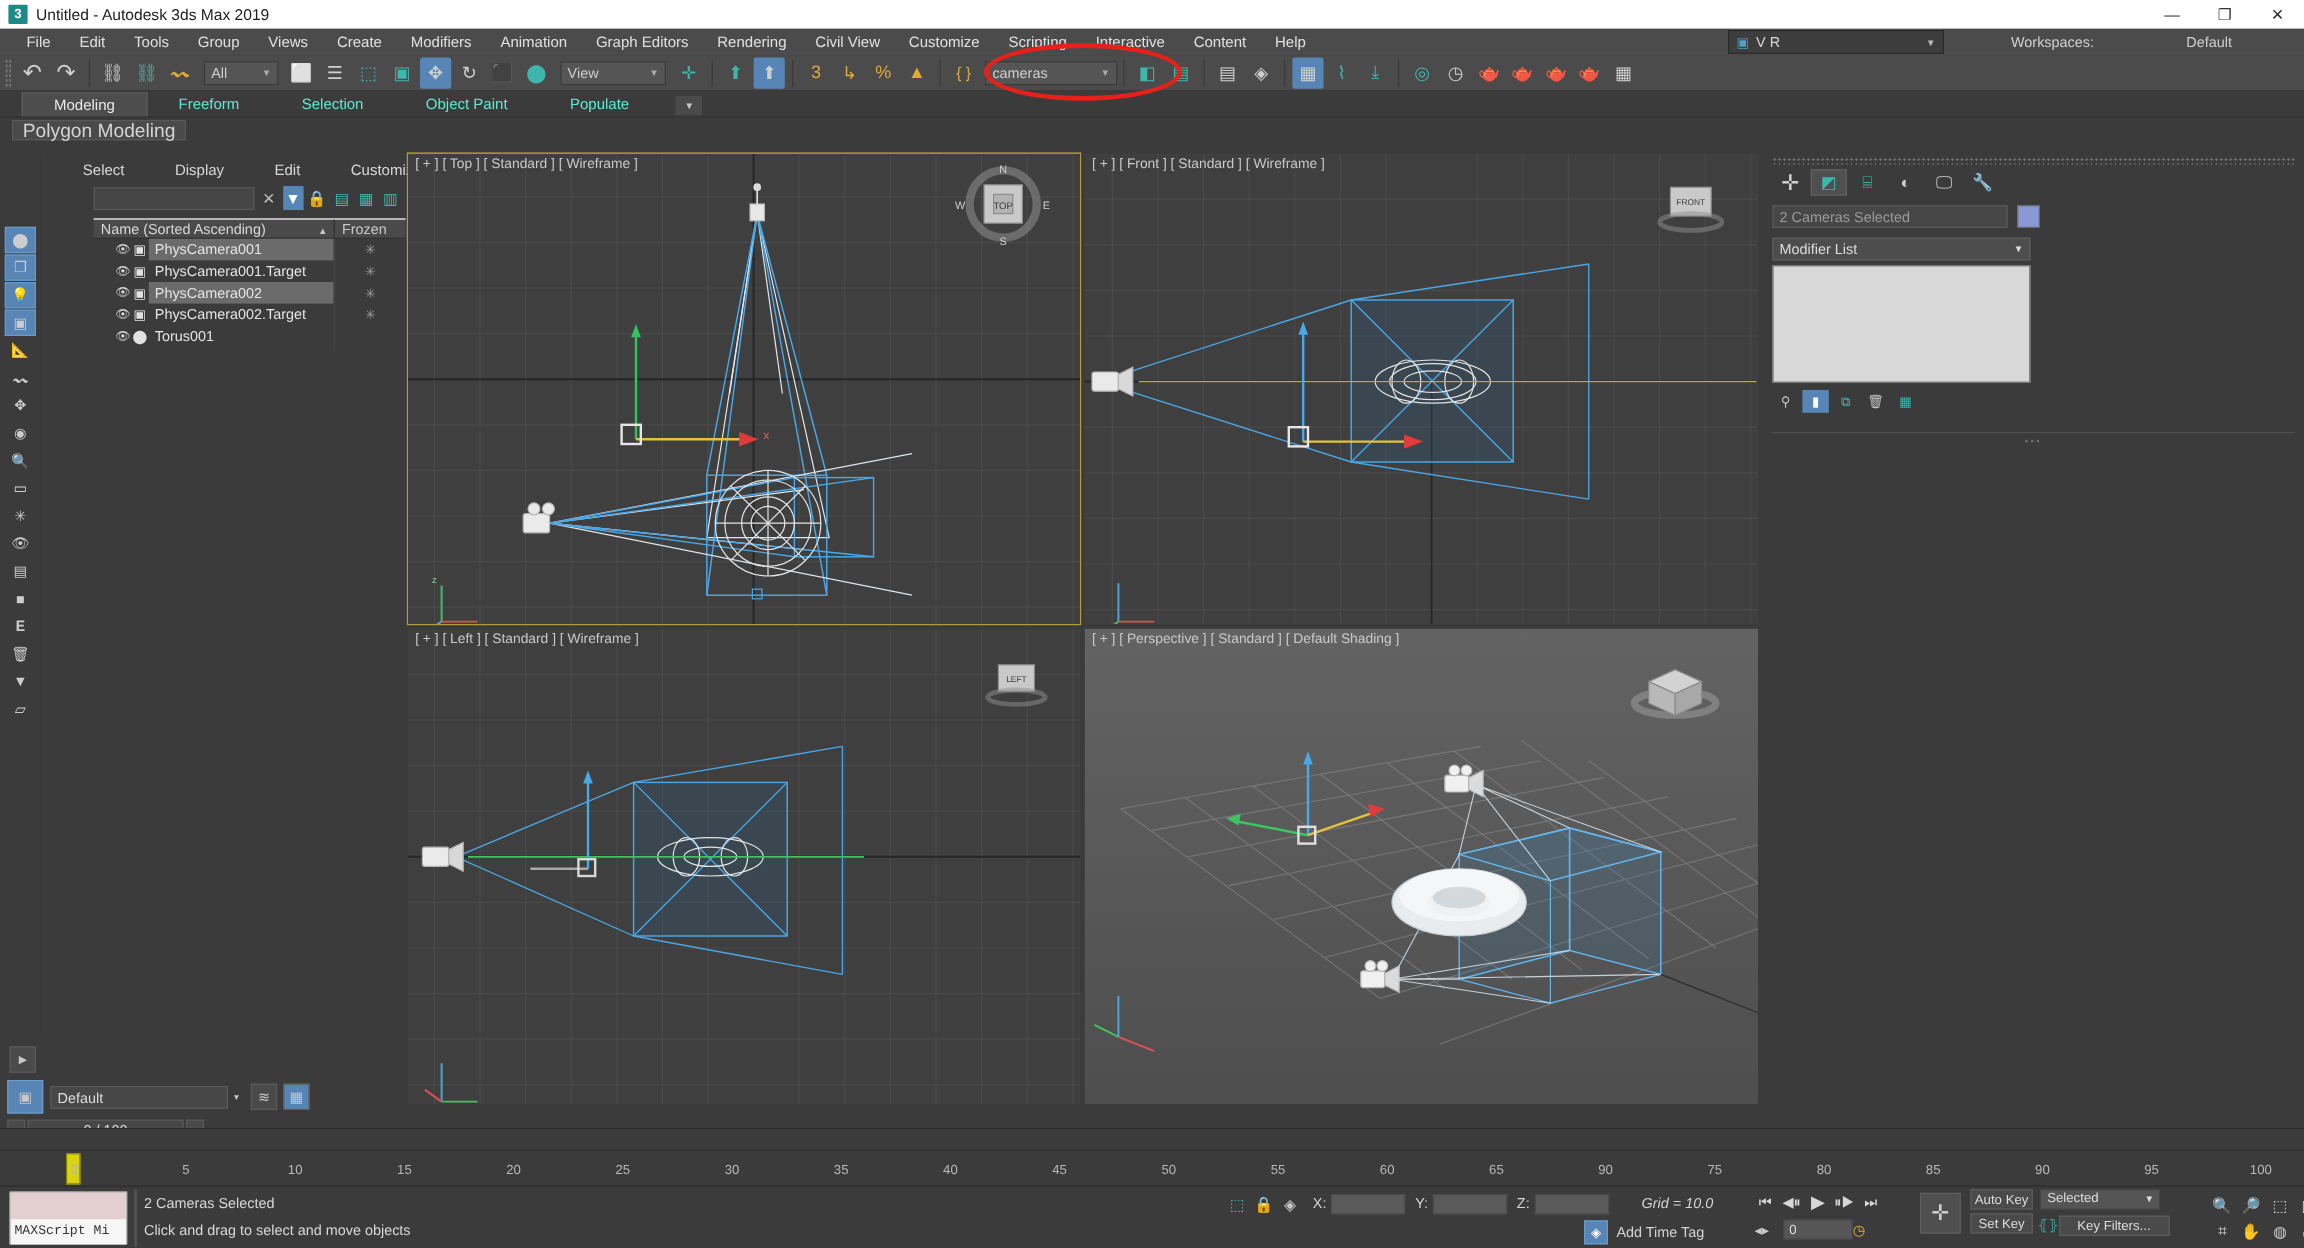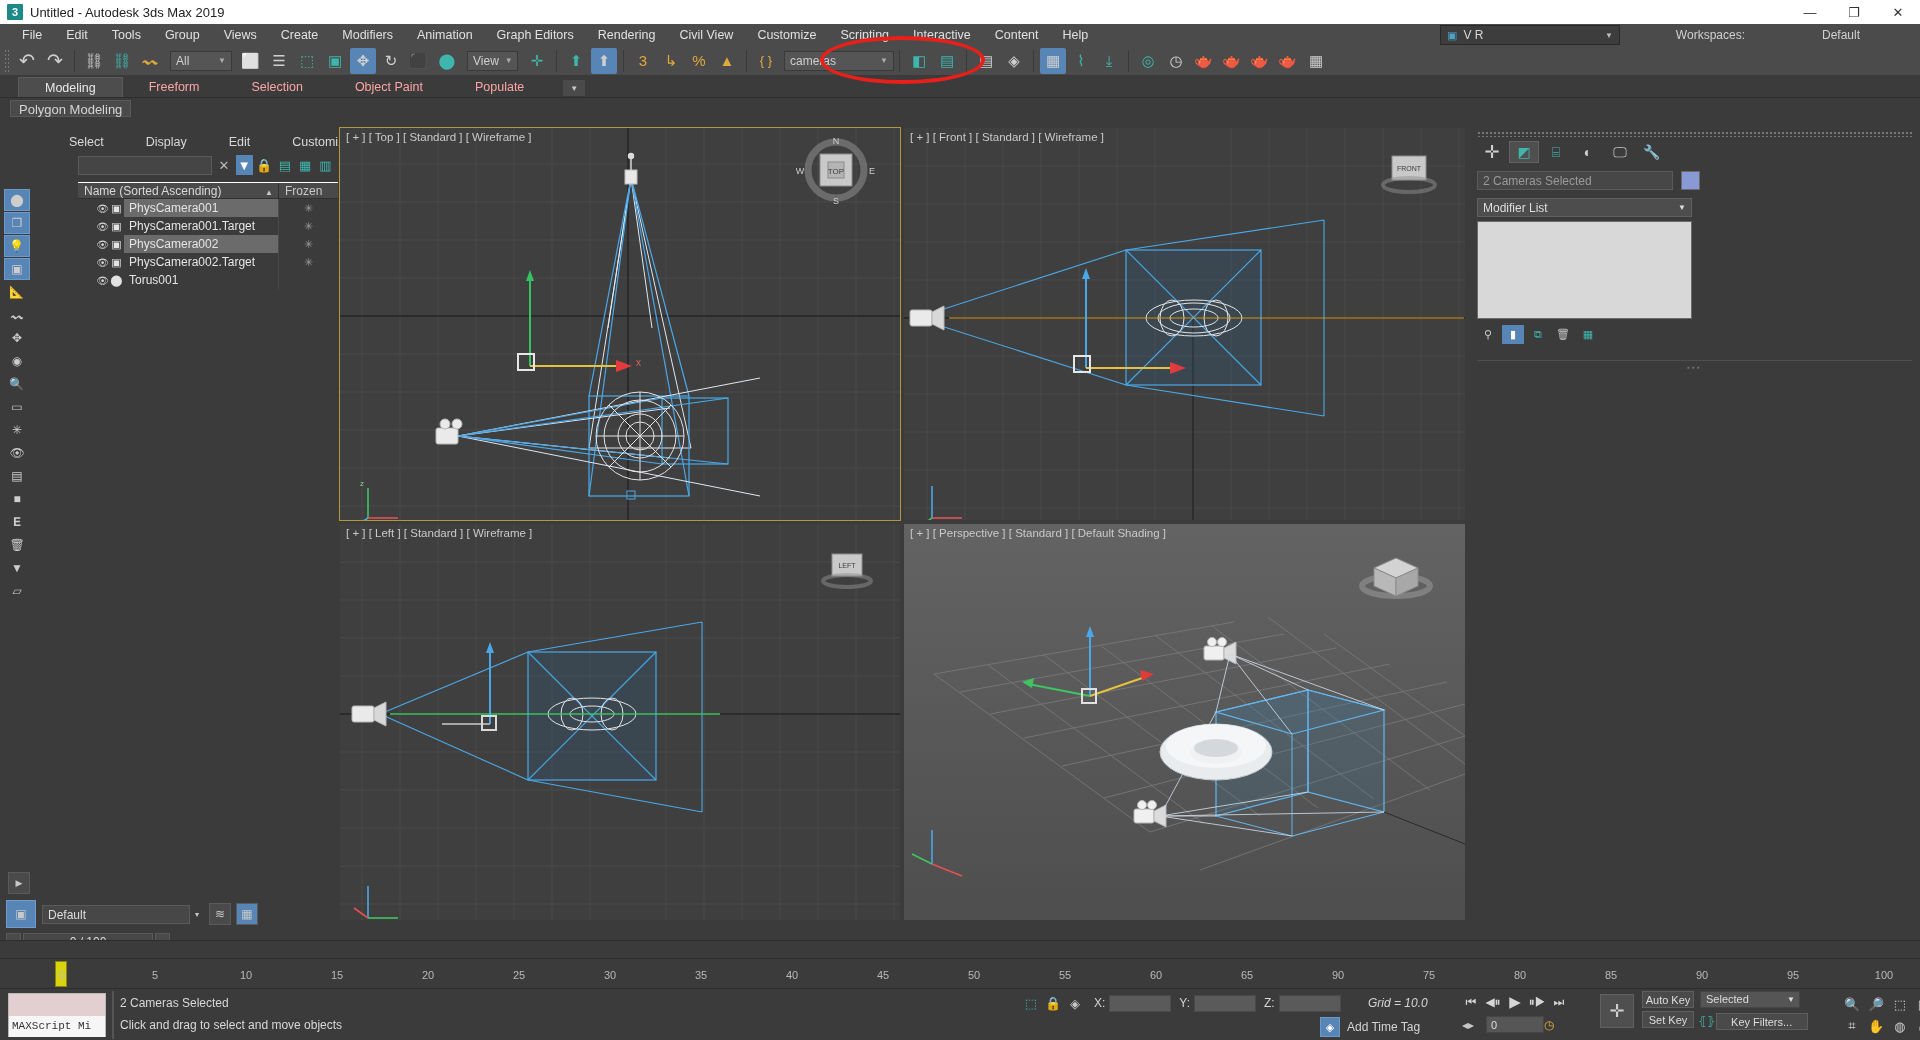--- a/index.html
+++ b/index.html
@@ -46,38 +46,38 @@
          background-image:radial-gradient(circle, #777 1px, transparent 1px);
          background-size:3px 4px;}
   .tbtn{ width:26px;height:26px; display:flex;align-items:center;justify-content:center;
          margin:0 1px; border-radius:2px; color:#cfcfcf; font-size:15px; }
   .tbtn.on{ background:#5785b5; }
   .tsep{ width:1px; height:22px; background:#3a3a3a; margin:0 5px;}
   .combo{ height:20px; background:#555; border:1px solid #3a3a3a; display:flex;
           align-items:center; padding:0 5px; font-size:12px; color:#cfcfcf;}
   .combo .arrow{ margin-left:auto; font-size:8px; color:#aaa; padding-left:6px;}
   .combo.all{ width:62px; }
-  .combo.view{ width:51px; }
+  .combo.view{ width:88px; }
   .combo.cams{ width:110px; }
 
   .red-ellipse{
     position:absolute; border:4px solid #e8201a; border-radius:50%;
     pointer-events:none;
   }
 
   
   .ribbon{ height:22px; background:#3b3b3b; display:flex; align-items:flex-end;
            padding-left:18px; border-bottom:1px solid #2d2d2d;}
-  .rtab{ padding:0 26px; height:20px; line-height:20px; font-size:12.5px; color:#fca5a5;}
+  .rtab{ padding:0 26px; height:20px; line-height:20px; font-size:12.5px; color:#5eead4;}
   .rtab.active{ background:#4d4d4d; color:#e9e9e9; border:1px solid #5c5c5c; border-bottom:none;}
   .rarrow{ margin-left:12px; width:24px;height:18px; background:#4a4a4a; border:1px solid #3a3a3a;
            display:flex;align-items:center;justify-content:center; font-size:8px;}
   .polyrow{ height:20px; background:#3b3b3b; display:flex; align-items:center; padding-left:10px;}
   .polybtn{ height:17px; padding:0 8px; line-height:17px; background:#4a4a4a;
-            border:1px solid #595959; font-size:13px; color:#d4d4d4; }
+            border:1px solid #595959; font-size:16px; color:#d4d4d4; }
 
   
   .body{ position:absolute; left:0; top:128px; width:1920px; height:812px; }
 
   
   .leftstrip{ position:absolute; left:0; top:0; width:34px; height:812px; background:#3b3b3b;
               padding-top:60px; }
   .lsbtn{ width:26px;height:22px;margin:1px 4px; display:flex;align-items:center;justify-content:center;
           color:#cdcdcd; font-size:12px; background:#444; border:1px solid #4f4f4f;}
   .lsbtn.blue{ background:#5785b5; border-color:#6b9ac9;}

